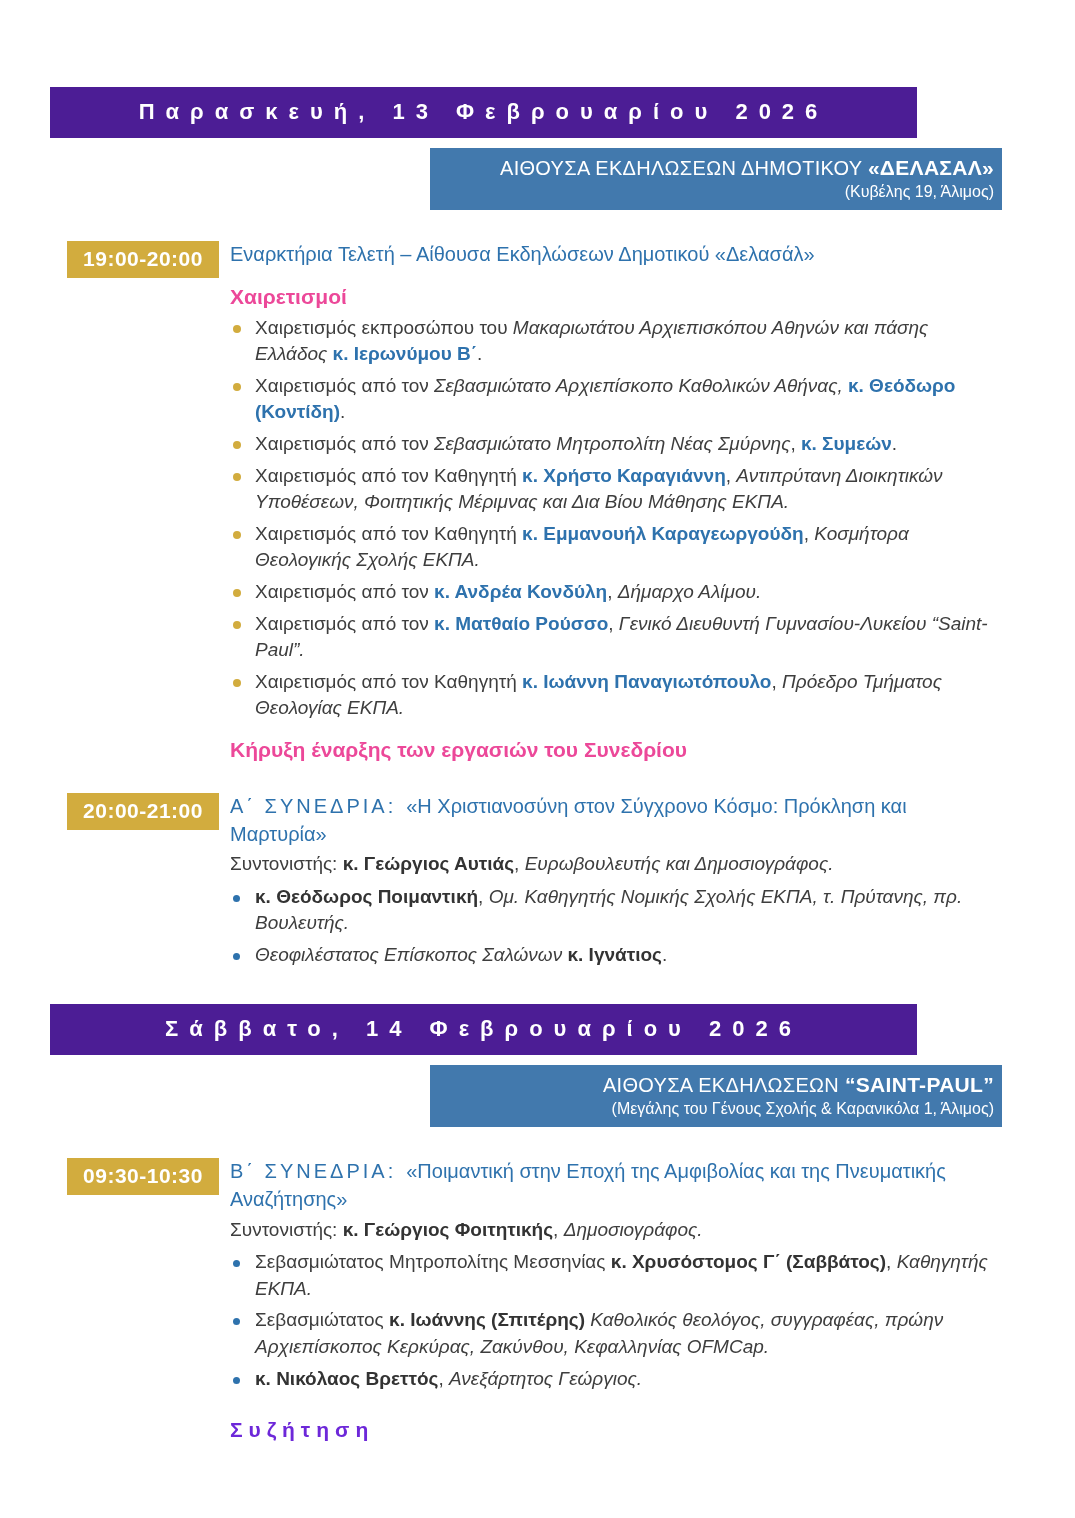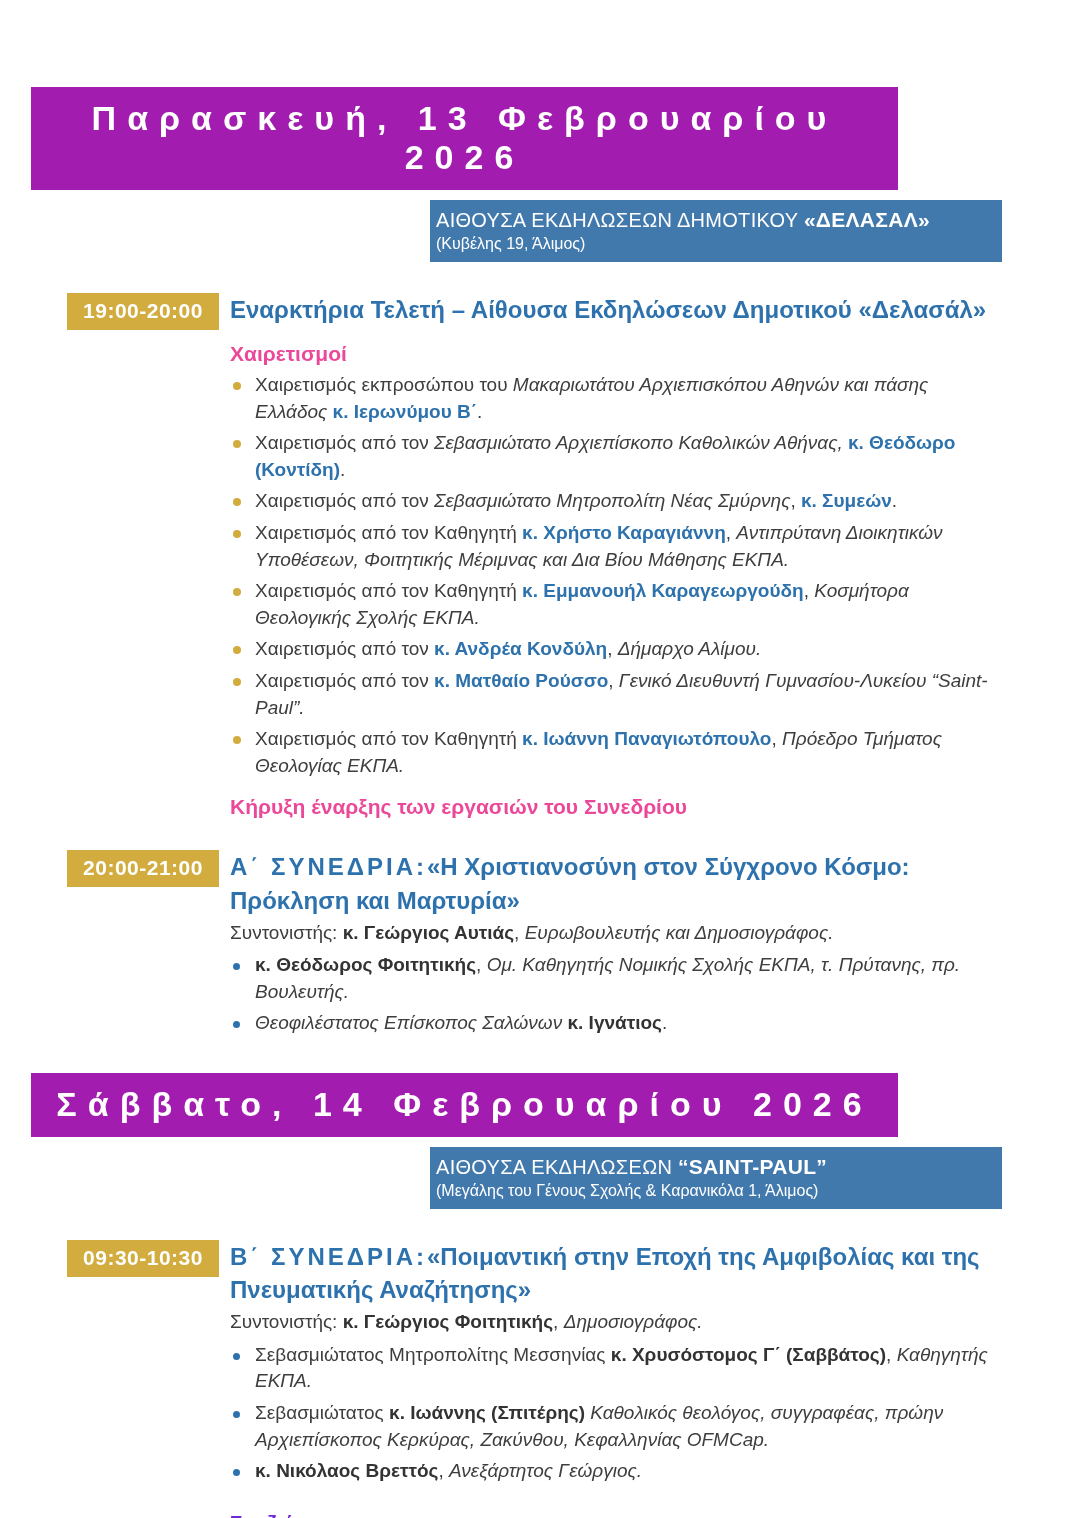--- a/index.html
+++ b/index.html
@@ -1,45 +1,45 @@
 <!DOCTYPE html>
 <html lang="el"><head>
 <meta charset="utf-8">
 <style>
   html,body{margin:0;padding:0;background:#fff;}
   .page{
     width:1075px;height:1518px;position:relative;background:#ffffff;
     font-family:"Liberation Sans",sans-serif;overflow:hidden;
   }
   .day-banner{
-    margin-left:31px;width:867px;box-sizing:border-box;
-    background:#a21caf;color:#ffffff;font-weight:bold;
-    font-size:34px;letter-spacing:11px;text-align:center;
+    margin-left:50px;width:867px;box-sizing:border-box;
+    background:#4c1d95;color:#ffffff;font-weight:bold;
+    font-size:22px;letter-spacing:11px;text-align:center;
     padding:12px 0 13px 0;
   }
   .day-banner.first{margin-top:87px;}
   .day-banner.second{margin-top:36px;}
   .venue-box{
     margin-left:430px;width:572px;box-sizing:border-box;
-    background:#4279ad;color:#ffffff;text-align:left;
-    padding:8px 23px 9px 6px;margin-top:10px;
+    background:#4279ad;color:#ffffff;text-align:right;
+    padding:8px 8px 9px 6px;margin-top:10px;
   }
   .venue-line1{font-size:20px;letter-spacing:0.3px;}
   .venue-name{font-weight:bold;font-size:21px;}
   .venue-line2{font-size:16px;margin-top:3px;}
   .session{position:relative;margin-top:31px;padding:0 80px 0 230px;}
   .time-badge{
     position:absolute;left:67px;top:0px;width:152px;box-sizing:border-box;
     background:#d2ac3e;color:#ffffff;font-weight:bold;font-size:21px;
     text-align:center;padding:6px 0 7px 0;letter-spacing:0.5px;
   }
   .session-title{
-    color:#2e72ad;font-weight:bold;font-size:24px;line-height:1.38;
+    color:#2e72ad;font-weight:normal;font-size:20px;line-height:1.38;
   }
-  .title-prefix{letter-spacing:3px;}
+  .title-prefix{letter-spacing:3px;margin-right:10px;}
   .sub-heading{
     color:#ec4899;font-weight:bold;font-size:21px;
     margin:16px 80px 6px 230px;
   }
   ul.bullets{
     list-style:none;margin:6px 0 0 0;padding:0 83px 0 230px;
   }
   ul.bullets li{
     position:relative;padding-left:25px;font-size:19px;line-height:1.4;
     color:#3e3e3e;margin-bottom:5px;
@@ -98,21 +98,21 @@
   <div class="sub-heading">Κήρυξη έναρξης των εργασιών του Συνεδρίου</div>
 
   <div class="session">
     <div class="time-badge">20:00-21:00</div>
     <div class="session-title"><span class="title-prefix">Α΄ ΣΥΝΕΔΡΙΑ:</span><span>«Η Χριστιανοσύνη στον Σύγχρονο Κόσμο: Πρόκληση και Μαρτυρία»</span></div>
   </div>
 
   <div class="moderator"><span class="seg-p">Συντονιστής: </span><span class="seg-bd">κ. Γεώργιος Αυτιάς</span><span class="seg-p">, </span><span class="seg-i">Ευρωβουλευτής και Δημοσιογράφος.</span></div>
 
   <ul class="bullets blue-dots">
-      <li><span class="seg-bd">κ. Θεόδωρος Φοιτητικής</span><span class="seg-p">, </span><span class="seg-i">Ομ. Καθηγητής Νομικής Σχολής ΕΚΠΑ, τ. Πρύτανης, πρ. Βουλευτής.</span></li>
+      <li><span class="seg-bd">κ. Θεόδωρος Ποιμαντική</span><span class="seg-p">, </span><span class="seg-i">Ομ. Καθηγητής Νομικής Σχολής ΕΚΠΑ, τ. Πρύτανης, πρ. Βουλευτής.</span></li>
       <li><span class="seg-i">Θεοφιλέστατος Επίσκοπος Σαλώνων </span><span class="seg-bd">κ. Ιγνάτιος</span><span class="seg-p">.</span></li>
     </ul>
 
   <div class="day-banner second">
     <span>Σάββατο, 14 Φεβρουαρίου 2026</span>
   </div>
 
   <div class="venue-box">
     <div class="venue-line1"><span>ΑΙΘΟΥΣΑ ΕΚΔΗΛΩΣΕΩΝ </span><span class="venue-name">“SAINT-PAUL”</span></div>
     <div class="venue-line2">(Μεγάλης του Γένους Σχολής &amp; Καρανικόλα 1, Άλιμος)</div>

